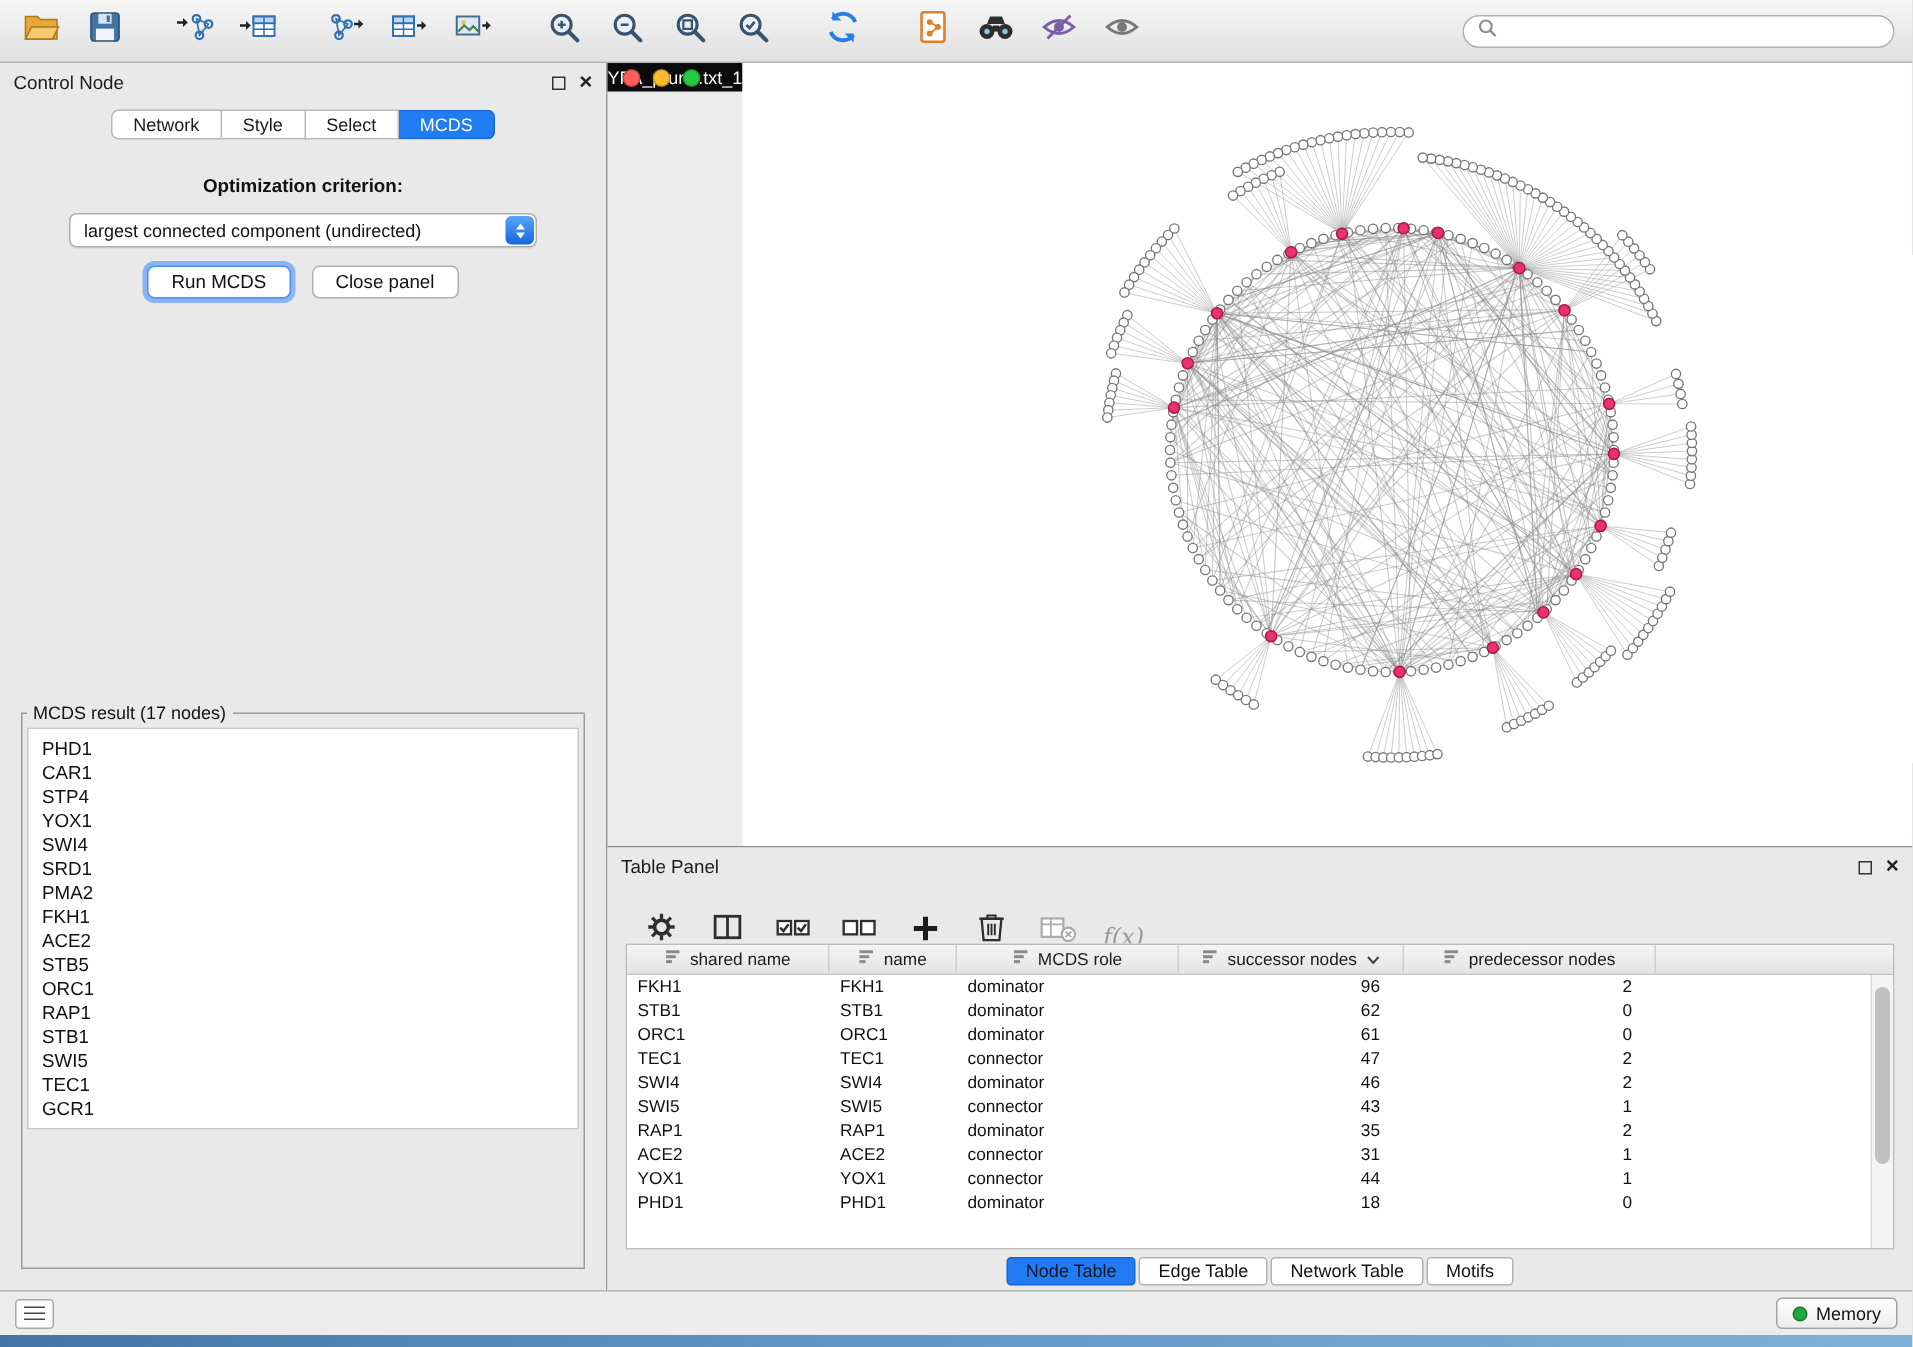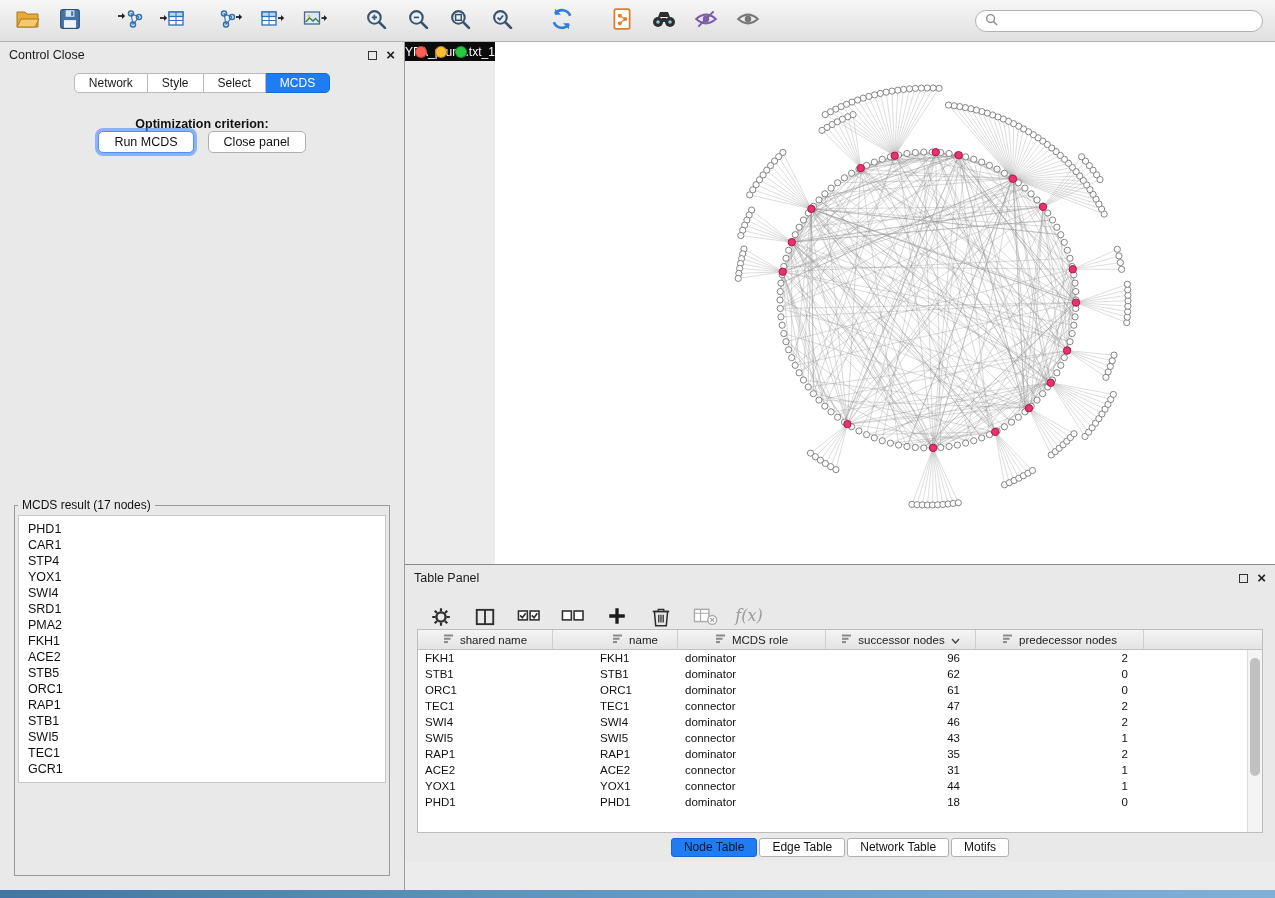--- a/index.html
+++ b/index.html
@@ -42,21 +42,21 @@
   .dropdown { margin:11px auto 0; width:312px; height:23px; background:#fff; border:1px solid #b0b0b0;
               border-radius:5px; display:flex; align-items:center; font-size:12px; padding-left:9px;
               position:relative; box-shadow:0 1px 1px rgba(0,0,0,.07); color:#111; }
   .dd-arrows { position:absolute; right:1px; top:1px; bottom:1px; width:19px; border-radius:4px;
                background:linear-gradient(#55a7fa,#1566da); display:flex; flex-direction:column;
                align-items:center; justify-content:center; gap:2px; }
   .dd-up { width:0; height:0; border-left:3.5px solid transparent; border-right:3.5px solid transparent;
            border-bottom:4.5px solid #fff; }
   .dd-down { width:0; height:0; border-left:3.5px solid transparent; border-right:3.5px solid transparent;
              border-top:4.5px solid #fff; }
-  .btn-row { display:flex; justify-content:center; gap:14px; }
+  .btn-row { display:flex; justify-content:center; gap:14px; margin-top:12px; }
   .mac-btn { height:22px; padding:0 15px; background:#fff; border:1px solid #b0b0b0; border-radius:5px;
              font-size:12.5px; color:#111; display:flex; align-items:center; }
   .mac-btn.focused { box-shadow:0 0 0 3px rgba(58,134,255,.55); border-color:#4a90f5; }
   .cp-spacer { flex:1; }
   fieldset.mcds { margin:0 14px 14px; border:1px solid #9a9a9a; padding:3px; height:378px; }
   fieldset.mcds legend { font-size:12px; padding:0 4px; color:#111; }
   .result-list { background:#fff; border:1px solid #c8c8c8; height:100%; overflow:hidden;
                  padding:5px 9px; font-size:12.5px; line-height:16px; color:#111; }
 
   
@@ -68,35 +68,35 @@
                   align-items:center; position:relative; font-size:12px; }
   .lights { position:absolute; left:10px; display:flex; gap:8px; }
   .light { width:12px; height:12px; border-radius:50%; border:1px solid rgba(0,0,0,.25); }
   .net-title { margin:0 auto; }
   .net-canvas { flex:1; background:#fff; position:relative; }
   .net-canvas svg { position:absolute; inset:0; }
 
   
   .table-panel { height:296px; flex:0 0 296px; background:#e9e9e9; display:flex; flex-direction:column; }
   .tp-toolbar { height:38px; flex:0 0 38px; display:flex; align-items:center; gap:16px; padding:0 0 0 22px; }
-  .ticon { width:28px; height:28px; display:flex; align-items:flex-start; justify-content:center;margin-top:20px; }
+  .ticon { width:28px; height:28px; display:flex; align-items:flex-end; justify-content:center;margin-top:20px; }
   .fx { font-family:"DejaVu Serif", serif; font-style:italic; font-size:16px; color:#9a9a9a; }
 
   .table-area { flex:1; margin:0 12px; background:#fff; border:1px solid #bdbdbd; position:relative;
                 display:flex; flex-direction:column; overflow:hidden; }
   .thead { display:flex; height:20px; flex:0 0 20px; background:linear-gradient(#f4f4f4,#e4e4e4);
            border-bottom:1px solid #c2c2c2; font-size:11.5px; padding-right:15px; }
   .th { position:relative; display:flex; align-items:center; justify-content:center; gap:6px;
         border-right:1px solid #cfcfcf; color:#1b1b1b; }
   .th.filler { flex:1; border-right:none; }
   .tbody { flex:1; font-size:11.5px; position:relative; padding-right:15px; }
   .tr { display:flex; height:16px; align-items:center; color:#111; }
   .td { padding-left:7px; overflow:hidden; white-space:nowrap; }
   .td.num { text-align:right; padding-right:16px; }
-  .c0 { width:135px; } .c1 { width:85px;margin-left:40px; } .c2 { width:148px; } .c3 { width:150px; } .c4 { width:168px; }
+  .c0 { width:135px; } .c1 { width:85px; } .c2 { width:148px; } .c3 { width:150px; } .c4 { width:168px; }
   .vscroll { position:absolute; right:0; top:20px; bottom:0; width:15px; background:#f4f4f4;
              border-left:1px solid #dcdcdc; }
   .vthumb { position:absolute; left:2px; right:2px; top:8px; height:118px; background:#c1c1c1; border-radius:6px; }
 
   .bottom-tabs { height:28px; flex:0 0 28px; display:flex; justify-content:center; align-items:center; gap:2px; }
   .btab { height:19px; padding:0 12px; font-size:12px; display:flex; align-items:center; background:#fff;
           border:1px solid #b2b2b2; border-radius:3px; color:#111; }
   .btab.active { background:#1f7cf2; color:#0f172a; border-color:#1565d8; }
 
   
@@ -268,36 +268,43 @@
             </svg>
         </span>
         <input type="text" placeholder="" style="">
       </div>
     </div>
 
     <div class="main">
 
       <div class="control-panel">
         <div class="panel-header">
-          <span>Control Close</span>
+          <span>Control Node</span>
           <span class="ph-btns">
             <span class="ph-float"></span>
             <span class="ph-close">×</span>
           </span>
         </div>
 
         <div class="seg-tabs">
             <div class="seg-tab">Network</div>
             <div class="seg-tab">Style</div>
             <div class="seg-tab">Select</div>
             <div class="seg-tab active">MCDS</div>
           </div>
 
         <div class="opt-label">Optimization criterion:</div>
 
+        <div class="dropdown">
+          <span>largest connected component (undirected)</span>
+          <span class="dd-arrows">
+            <span class="dd-up"></span>
+              <span class="dd-down"></span>
+          </span>
+        </div>
 
         <div class="btn-row">
           <div class="mac-btn focused">Run MCDS</div>
           <div class="mac-btn">Close panel</div>
         </div>
 
         <div class="cp-spacer"></div>
 
         <fieldset class="mcds">
           <legend>MCDS result (17 nodes)</legend>
@@ -1256,15 +1263,26 @@
               <div class="btab active">Node Table</div>
               <div class="btab">Edge Table</div>
               <div class="btab">Network Table</div>
               <div class="btab">Motifs</div>
             </div>
         </div>
 
       </div>
     </div>
 
+    <div class="statusbar">
+      <div class="menu-btn">
+          <i></i>
+          <i></i>
+          <i></i>
+        </div>
+      <div class="memory-btn">
+        <span class="memdot"></span>
+        <span>Memory</span>
+      </div>
+    </div>
 
   </div>
 </div>
 
 </body></html>

